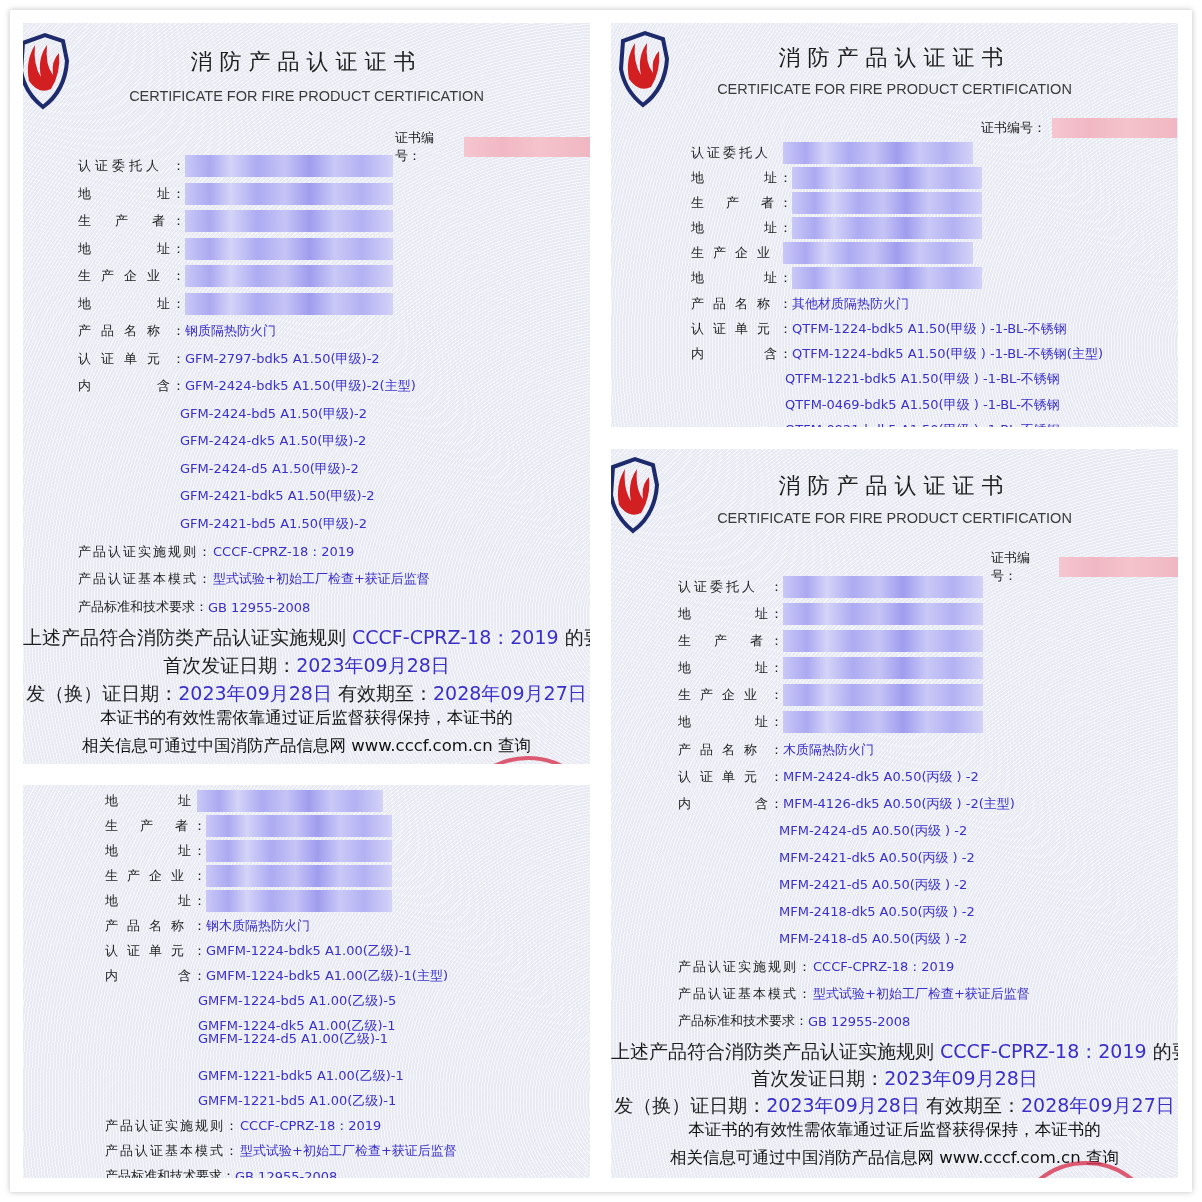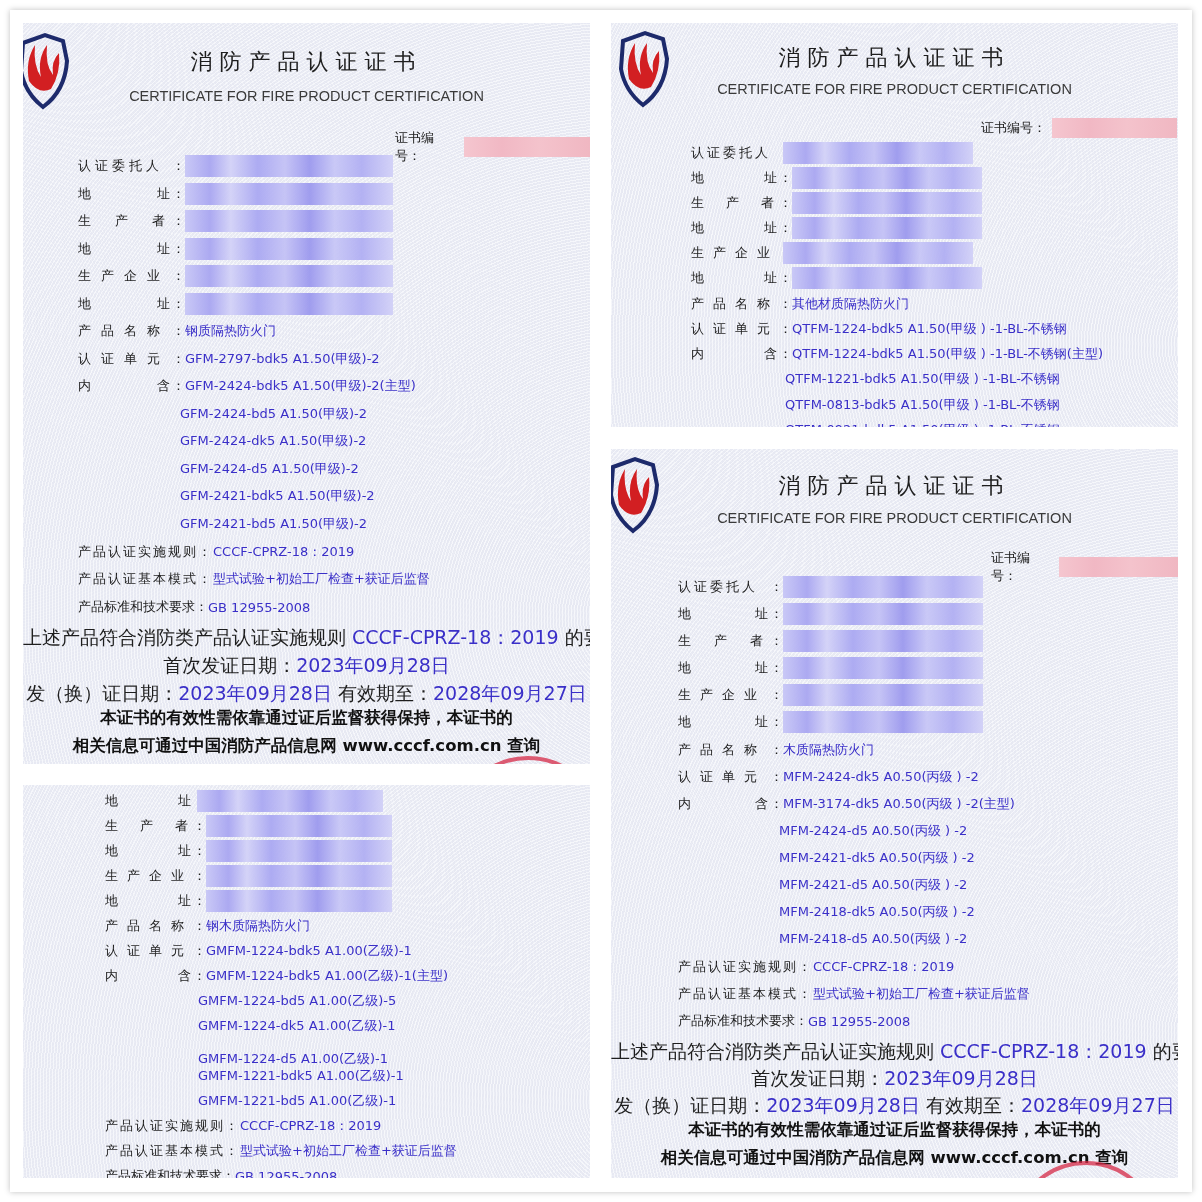--- a/index.html
+++ b/index.html
@@ -44,21 +44,21 @@
   .row { position: absolute; display: flex; align-items: center; font-size: 13px; height: 20px; white-space: nowrap; }
   .lbl { color: #1e1e1e; letter-spacing: 0; display: inline-flex; justify-content: space-between; }
   .val { color: #3a2fc8; text-align: center; }
   .blur {
     display: inline-block; height: 22px;
     background: linear-gradient(90deg,#c8c7f7 0%,#a9a6f1 12%,#d3d2f8 22%,#aaa8f2 35%,#c4c2f6 48%,#9c99ee 60%,#c8c7f7 72%,#b1aff3 85%,#d2d1f8 100%);
     filter: blur(0.6px); opacity: 0.95;
   }
   .plain { color: #1e1e1e; }
   .center-row { position: absolute; width: 100%; text-align: center; font-size: 19px; white-space: nowrap; }
-  .big { position: absolute; width: 100%; text-align: center; font-size: 16.5px; color: #111; font-weight: bold; white-space: nowrap; }
+  .big { position: absolute; width: 100%; text-align: center; font-size: 16.5px; color: #111; font-weight: normal; white-space: nowrap; }
   .seal {
     position: absolute; width: 150px; height: 150px; border-radius: 50%;
     border: 4px solid rgba(214,40,70,0.75);
   }
 </style>
 </head>
 <body>
 
 <div class="frame"></div>
 
@@ -203,21 +203,21 @@
     <span class="lbl" style="width:88px;letter-spacing:9px">认证单元</span>
       <span class="lbl">：</span>
     <span class="val">QTFM-1224-bdk5 A1.50(甲级 ) -1-BL-不锈钢</span>
   </div>
   <div class="row" style="left:80px;top:321px">
     <span class="lbl" style="width:88px;letter-spacing:60px">内含</span>
       <span class="lbl">：</span>
     <span class="val">QTFM-1224-bdk5 A1.50(甲级 ) -1-BL-不锈钢(主型)</span>
   </div>
   <div class="row val" style="left:174px;top:346px">QTFM-1221-bdk5 A1.50(甲级 ) -1-BL-不锈钢</div>
-  <div class="row val" style="left:174px;top:372px">QTFM-0813-bdk5 A1.50(甲级 ) -1-BL-不锈钢</div>
+  <div class="row val" style="left:174px;top:372px">QTFM-0469-bdk5 A1.50(甲级 ) -1-BL-不锈钢</div>
   <div class="row val" style="left:174px;top:397px">QTFM-0921-bdk5 A1.50(甲级 ) -1-BL-不锈钢</div>
 </div>
 
 <div class="panel p3">
   <div class="row" style="left:82px;top:6px">
     <span class="lbl" style="width:88px;letter-spacing:60px">地址</span>
     <span class="blur" style="width:186px;margin-left:4px"></span>
   </div>
   <div class="row" style="left:82px;top:31px">
     <span class="lbl" style="width:88px;letter-spacing:22px">生产者</span>
@@ -249,21 +249,21 @@
       <span class="lbl">：</span>
     <span class="val">GMFM-1224-bdk5 A1.00(乙级)-1</span>
   </div>
   <div class="row" style="left:82px;top:181px">
     <span class="lbl" style="width:88px;letter-spacing:60px">内含</span>
       <span class="lbl">：</span>
     <span class="val">GMFM-1224-bdk5 A1.00(乙级)-1(主型)</span>
   </div>
   <div class="row val" style="left:175px;top:206px">GMFM-1224-bd5 A1.00(乙级)-5</div>
   <div class="row val" style="left:175px;top:231px">GMFM-1224-dk5 A1.00(乙级)-1</div>
-  <div class="row val" style="left:175px;top:264px">GMFM-1224-d5 A1.00(乙级)-1</div>
+  <div class="row val" style="left:175px;top:244px">GMFM-1224-d5 A1.00(乙级)-1</div>
   <div class="row val" style="left:175px;top:281px">GMFM-1221-bdk5 A1.00(乙级)-1</div>
   <div class="row val" style="left:175px;top:306px">GMFM-1221-bd5 A1.00(乙级)-1</div>
   <div class="row" style="left:82px;top:331px">
     <span class="lbl" style="letter-spacing:2px">产品认证实施规则：</span>
     <span class="val">CCCF-CPRZ-18：2019</span>
   </div>
   <div class="row" style="left:82px;top:356px">
     <span class="lbl" style="letter-spacing:2px">产品认证基本模式：</span>
     <span class="val">型式试验+初始工厂检查+获证后监督</span>
   </div>
@@ -321,21 +321,21 @@
     <span class="val">木质隔热防火门</span>
   </div>
   <div class="row" style="left:67px;top:318px">
     <span class="lbl" style="width:92px;letter-spacing:9px">认证单元</span>
       <span class="lbl">：</span>
     <span class="val">MFM-2424-dk5 A0.50(丙级 ) -2</span>
   </div>
   <div class="row" style="left:67px;top:345px">
     <span class="lbl" style="width:92px;letter-spacing:64px">内含</span>
       <span class="lbl">：</span>
-    <span class="val">MFM-3174-dk5 A0.50(丙级 ) -2(主型)</span>
+    <span class="val">MFM-4126-dk5 A0.50(丙级 ) -2(主型)</span>
   </div>
   <div class="row val" style="left:168px;top:372px">MFM-2424-d5 A0.50(丙级 ) -2</div>
   <div class="row val" style="left:168px;top:399px">MFM-2421-dk5 A0.50(丙级 ) -2</div>
   <div class="row val" style="left:168px;top:426px">MFM-2421-d5 A0.50(丙级 ) -2</div>
   <div class="row val" style="left:168px;top:453px">MFM-2418-dk5 A0.50(丙级 ) -2</div>
   <div class="row val" style="left:168px;top:480px">MFM-2418-d5 A0.50(丙级 ) -2</div>
 
   <div class="row" style="left:67px;top:508px">
     <span class="lbl" style="letter-spacing:2px">产品认证实施规则：</span>
     <span class="val">CCCF-CPRZ-18：2019</span>

